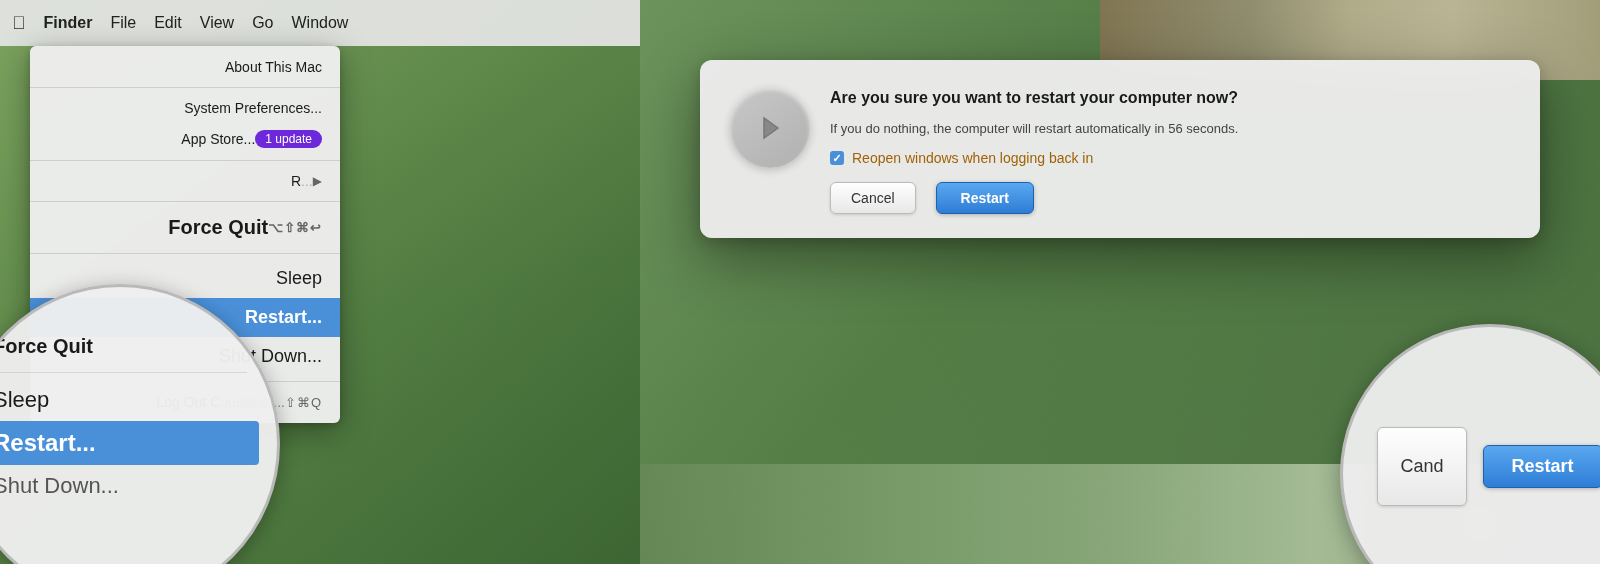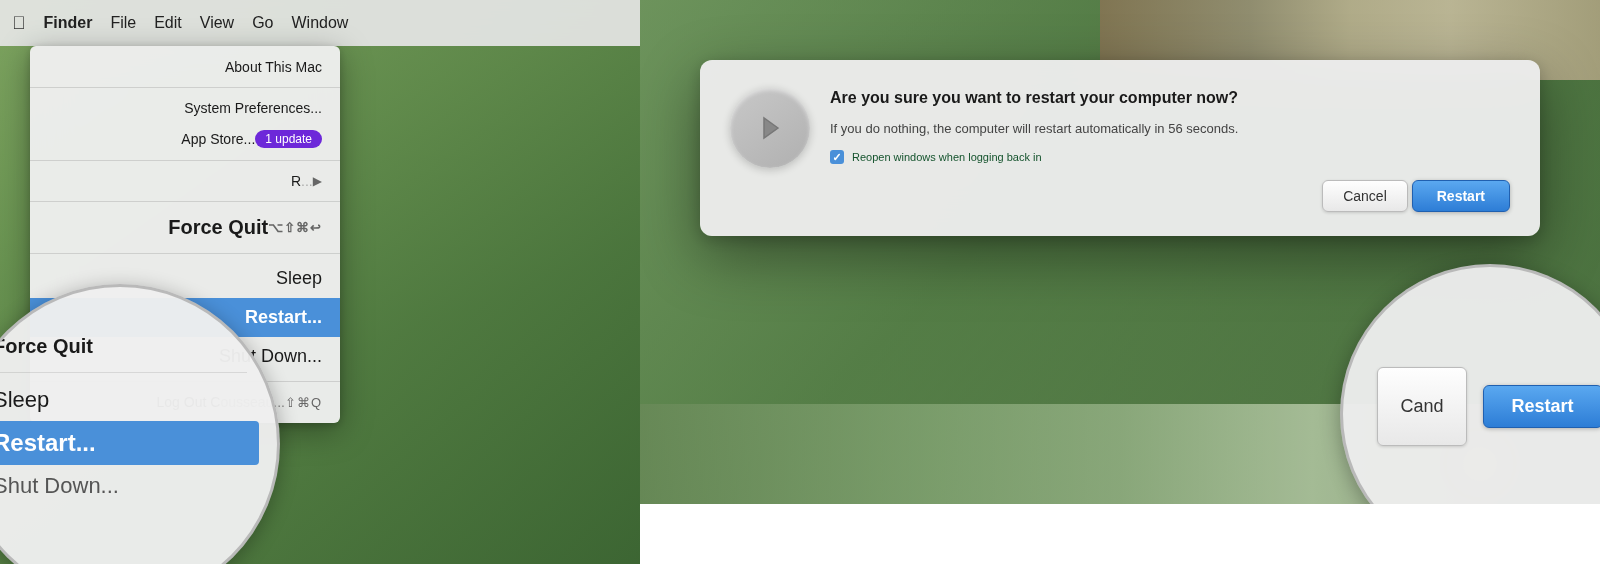--- a/index.html
+++ b/index.html
@@ -175,21 +175,21 @@
       border-radius: 4px;
     }
 
     .circle-menu-item.dimmed {
       color: #555;
     }
 
     
     .right-panel {
       flex: 1;
-      height: 504px;
+      height: 564px;
       position: relative;
       background: linear-gradient(135deg, #7a9e6e 0%, #5a8550 40%, #8aaa7a 100%);
       overflow: hidden;
     }
 
     .right-bg {
       position: absolute;
       inset: 0;
       background: linear-gradient(120deg, rgba(100,140,80,0.6) 0%, rgba(50,90,40,0.7) 100%);
     }
@@ -280,28 +280,27 @@
     }
 
     .dialog-checkbox-check {
       color: white;
       font-size: 11px;
       font-weight: 700;
       line-height: 1;
     }
 
     .dialog-checkbox-label {
-      font-size: 11px;
-      color: #14532d;
+      font-size: 14px;
+      color: #a16207;
     }
 
     .dialog-buttons {
       display: flex;
-      justify-content: flex-end;
-      gap: 4px;
+      gap: 20px;
       margin-top: 10px;
     }
 
     .btn-cancel {
       padding: 7px 20px;
       background: linear-gradient(180deg, #fefefe, #e8e8e8);
       border: 1px solid #bbb;
       border-radius: 6px;
       font-size: 14px;
       color: #333;

